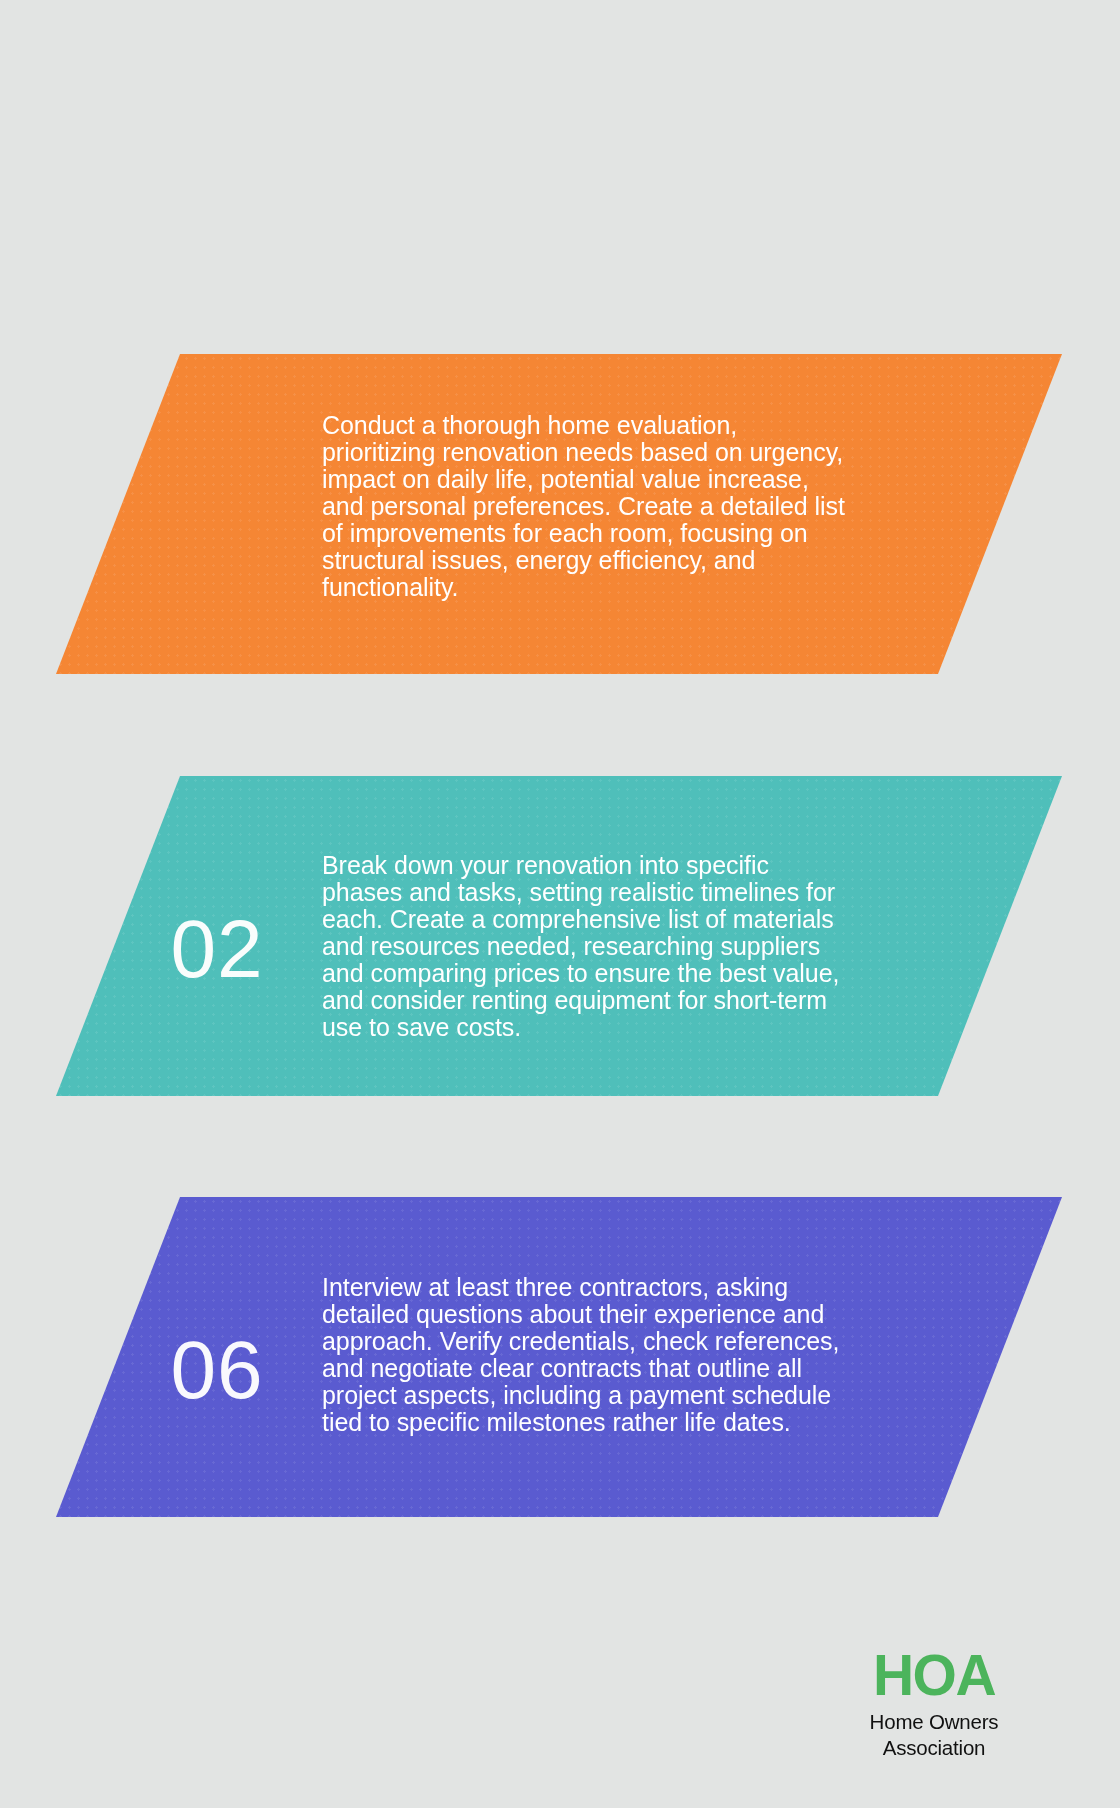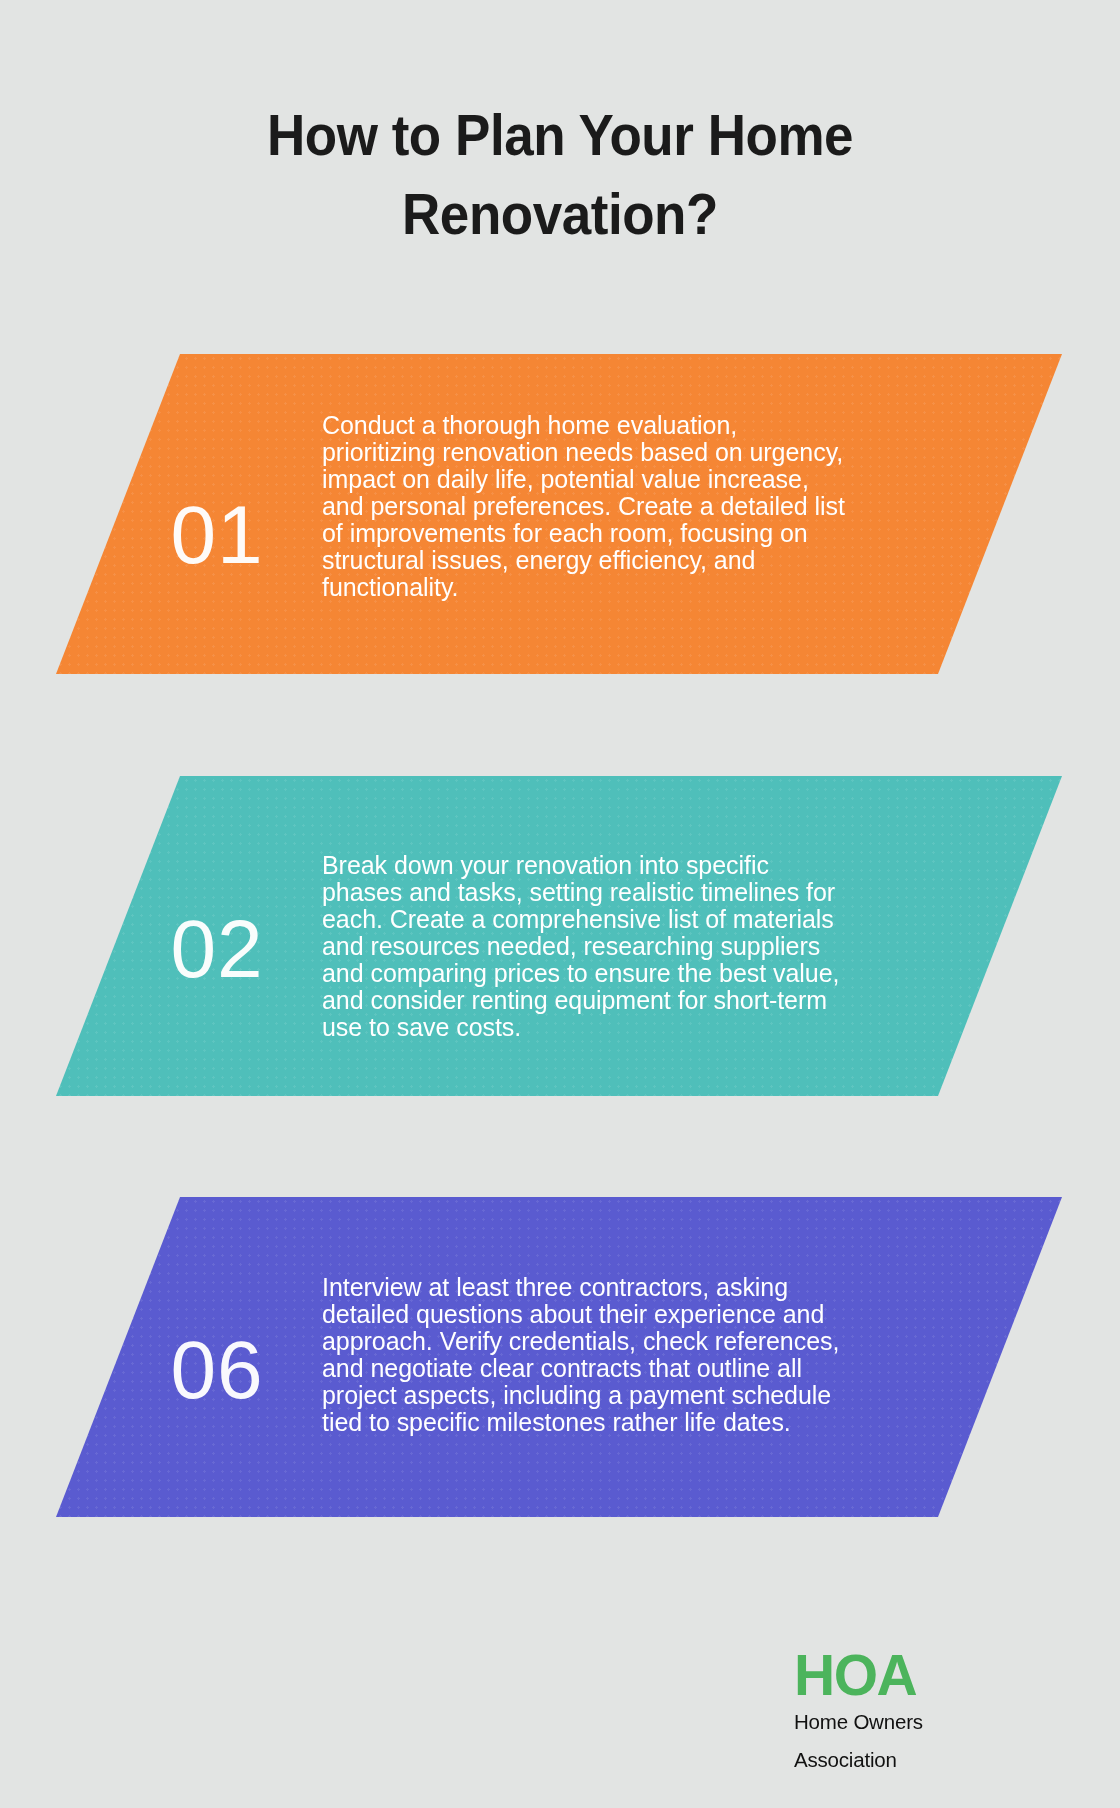--- a/index.html
+++ b/index.html
@@ -122,23 +122,23 @@
     position: absolute;
     inset: 0;
     pointer-events: none;
     background-image: radial-gradient(rgba(255,255,255,0.085) 1px, transparent 1.2px);
     background-size: 9px 9px;
   }
 
   
   .logo {
     position: absolute;
-    right: 66px;
+    right: 56px;
     top: 1648px;
-    text-align: left;
+    text-align: center;
     width: 260px;
   }
   .logo-mark {
     display: block;
     font-family: "Liberation Sans", sans-serif;
     font-weight: bold;
     font-size: 57px;
     line-height: 0.98;
     color: #4cb45c;
     letter-spacing: -1.5px;
@@ -152,45 +152,41 @@
     color: #111111;
     letter-spacing: -0.2px;
     margin-top: 5px;
   }
 </style>
 </head>
 <body>
 
 <div id="page">
 
-  <div class="title-wrap">
-    <h1 class="title">How to Plan Your Home Renovation?</h1>
-  </div>
 
   <div class="steps">
 
     <div class="step step-1">
       <span class="dots"></span>
-      <span class="step-num">01</span>
       <p class="step-text">Conduct a thorough home evaluation, prioritizing renovation needs based on urgency, impact on daily life, potential value increase, and personal preferences. Create a detailed list of improvements for each room, focusing on structural issues, energy efficiency, and functionality.</p>
     </div>
 
     <div class="step step-2">
       <span class="dots"></span>
       <span class="step-num">02</span>
       <p class="step-text">Break down your renovation into specific phases and tasks, setting realistic timelines for each. Create a comprehensive list of materials and resources needed, researching suppliers and comparing prices to ensure the best value, and consider renting equipment for short-term use to save costs.</p>
     </div>
 
     <div class="step step-3">
       <span class="dots"></span>
       <span class="step-num">06</span>
       <p class="step-text">Interview at least three contractors, asking detailed questions about their experience and approach. Verify credentials, check references, and negotiate clear contracts that outline all project aspects, including a payment schedule tied to specific milestones rather life dates.</p>
     </div>
 
   </div>
 
   <div class="logo">
     <span class="logo-mark">HOA</span>
     <span class="logo-sub">Home Owners</span>
-    <span class="logo-sub" style="margin-top:12px">Association</span>
+    <span class="logo-sub" style="margin-top:0">Association</span>
   </div>
 
 </div>
 
 </body></html>

